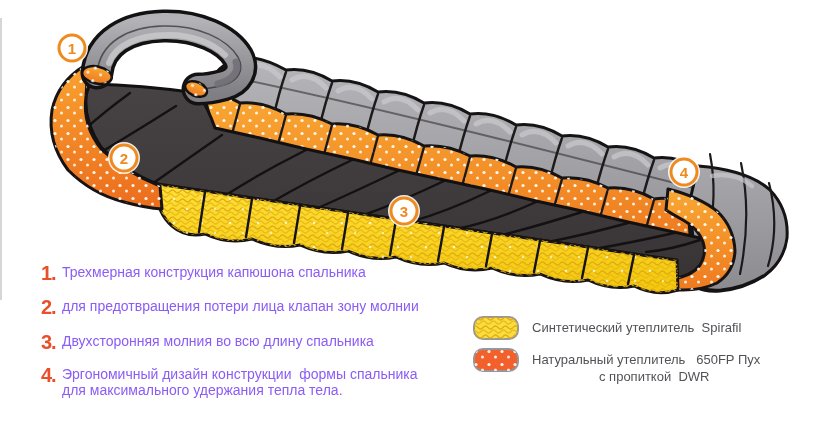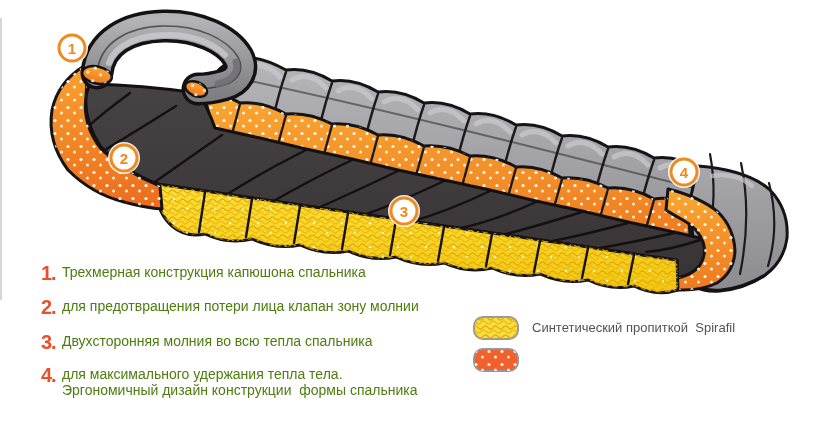--- a/index.html
+++ b/index.html
@@ -8,21 +8,21 @@
   .art{position:absolute;left:0;top:0;width:833px;height:441px;display:block;}
   .edge-line{position:absolute;left:0;top:18px;width:2px;height:282px;background:#cfcfcf;opacity:.85;}
 
   
   .callouts{position:absolute;left:41px;top:264px;width:420px;list-style:none;margin:0;padding:0;}
   .callouts li{display:flex;align-items:flex-start;}
   .callouts li:nth-child(1){margin-bottom:16px;}
   .callouts li:nth-child(2){margin-bottom:17px;}
   .callouts li:nth-child(3){margin-bottom:15px;}
   .c-num{flex:0 0 21px;color:#e94f2b;font-size:20px;font-weight:700;line-height:18px;letter-spacing:-1px;}
-  .c-text{color:#4d7c0f;font-size:14px;line-height:16px;}
+  .c-text{color:#8b5cf6;font-size:14px;line-height:16px;}
   .c-text .line{white-space:pre;}
   .line:empty{display:none;}
 
   
   .legend{position:absolute;left:473px;top:316px;}
   .legend-row{display:flex;align-items:flex-start;margin-bottom:8px;}
   .legend-row .sw{flex:0 0 46px;margin-right:13px;}
   .legend-label{color:#515256;font-size:13px;line-height:17px;padding-top:3px;}
   .legend-label .line{white-space:pre;}
   .legend-label .line2{padding-left:67px;}
@@ -271,57 +271,61 @@
     </li>
     <li>
       <span class="c-num">2.</span>
       <div class="c-text">
         <div class="line">для предотвращения потери лица клапан зону молнии</div>
       </div>
     </li>
     <li>
       <span class="c-num">3.</span>
       <div class="c-text">
-        <div class="line">Двухсторонняя молния во всю тепла спальника</div>
+        <div class="line">Двухсторонняя молния во всю длину спальника</div>
 
       </div>
     </li>
     <li>
       <span class="c-num">4.</span>
       <div class="c-text">
+        <div class="line">Эргономичный дизайн конструкции  формы спальника</div>
         <div class="line">для максимального удержания тепла тела.</div>
-        <div class="line">Эргономичный дизайн конструкции  формы спальника</div>
       </div>
     </li>
   </ol>
 
   <div class="legend">
     <div class="legend-row">
       <svg class="sw" width="46" height="24">
         <defs>
           <pattern id="lw" width="20" height="9" patternUnits="userSpaceOnUse">
             <path d="M0,2.5 q2.5,-3 5,0 t5,0 t5,0 t5,0" stroke="#dfa90f" stroke-width="1.4" fill="none" opacity=".9"></path>
             <path d="M-2,6.5 q2.5,-3 5,0 t5,0 t5,0 t5,0 t5,0" stroke="#e6b714" stroke-width="1.3" fill="none" opacity=".85"></path>
           </pattern>
         </defs>
         <rect x="1" y="1" width="44" height="22" rx="9" fill="#fadd3e" stroke="#97979b" stroke-width="2"></rect>
         <rect x="1" y="1" width="44" height="22" rx="9" fill="url(#lw)" stroke="none"></rect>
       </svg>
       <div class="legend-label">
-        <div class="line">Синтетический пропиткой  Spirafil</div>
+        <div class="line">Синтетический утеплитель  Spirafil</div>
 
       </div>
     </div>
     <div class="legend-row">
       <svg class="sw" width="46" height="24">
         <defs>
           <pattern id="ld" width="13" height="13" patternUnits="userSpaceOnUse">
             <circle cx="3" cy="3.5" r="1.6" fill="#fff" opacity=".92"></circle>
             <circle cx="9.5" cy="9" r="1.5" fill="#fff" opacity=".85"></circle>
           </pattern>
         </defs>
         <rect x="1" y="1" width="44" height="22" rx="9" fill="#f2612c" stroke="#97979b" stroke-width="2"></rect>
         <rect x="1" y="1" width="44" height="22" rx="9" fill="url(#ld)" stroke="none"></rect>
       </svg>
+      <div class="legend-label">
+        <div class="line">Натуральный утеплитель   650FP Пух</div>
+        <div class="line line2">с пропиткой  DWR</div>
+      </div>
     </div>
   </div>
 
 </div>
 
 </body></html>

